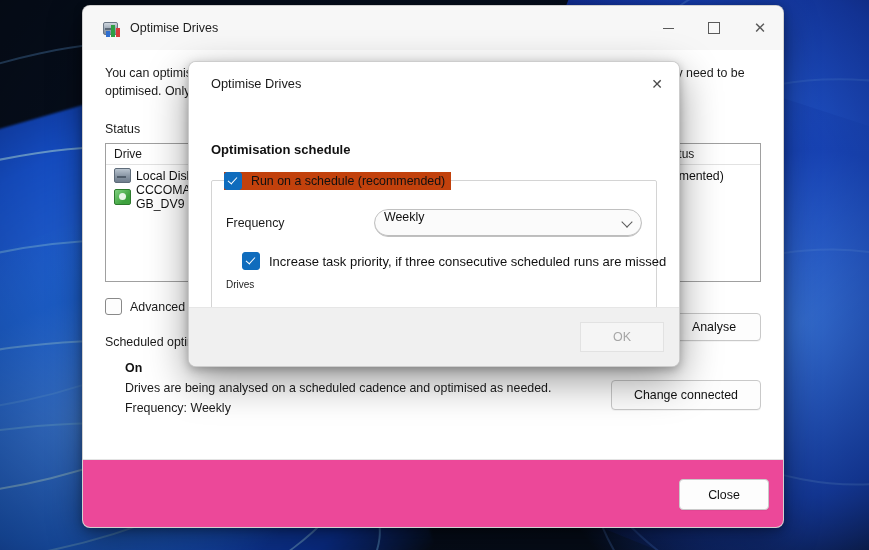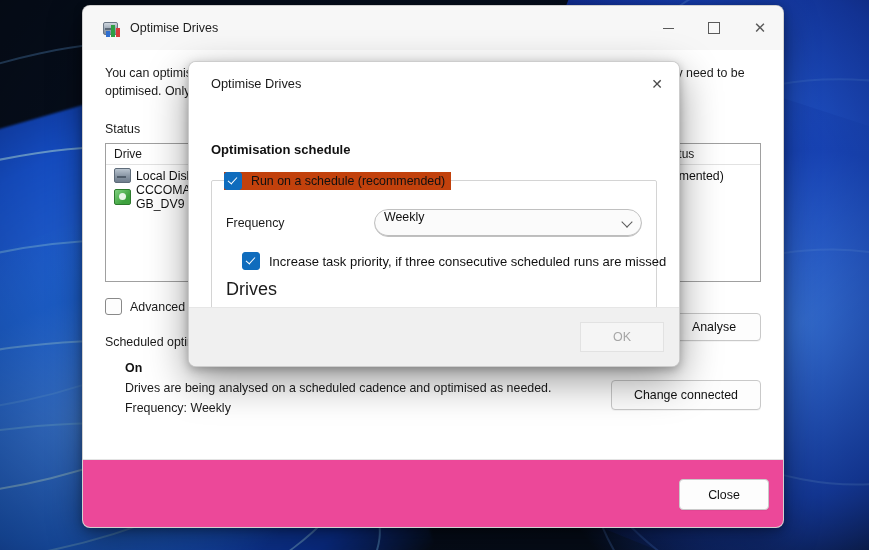--- a/index.html
+++ b/index.html
@@ -421,21 +421,21 @@
     margin-left: 9px;
     white-space: nowrap;
   }
   .drives-row {
     position: absolute;
     left: 14px; right: 14px;
     top: 98px;
     display: flex;
     align-items: center;
   }
-  .drives-label { font-size: 18px; color: #1b1b1b; width: 148px; }
+  .drives-label { font-size: 10px; color: #1b1b1b; width: 148px; }
   .choose-btn {
     flex: 1;
     height: 26px;
     background: #fdfdfd;
     border: 1px solid #c4c4c4;
     border-radius: 4px;
     display: flex; align-items: center; justify-content: center;
     font-size: 12.6px;
     color: #111;
     box-shadow: 0 1px 0 rgba(0,0,0,0.04);

